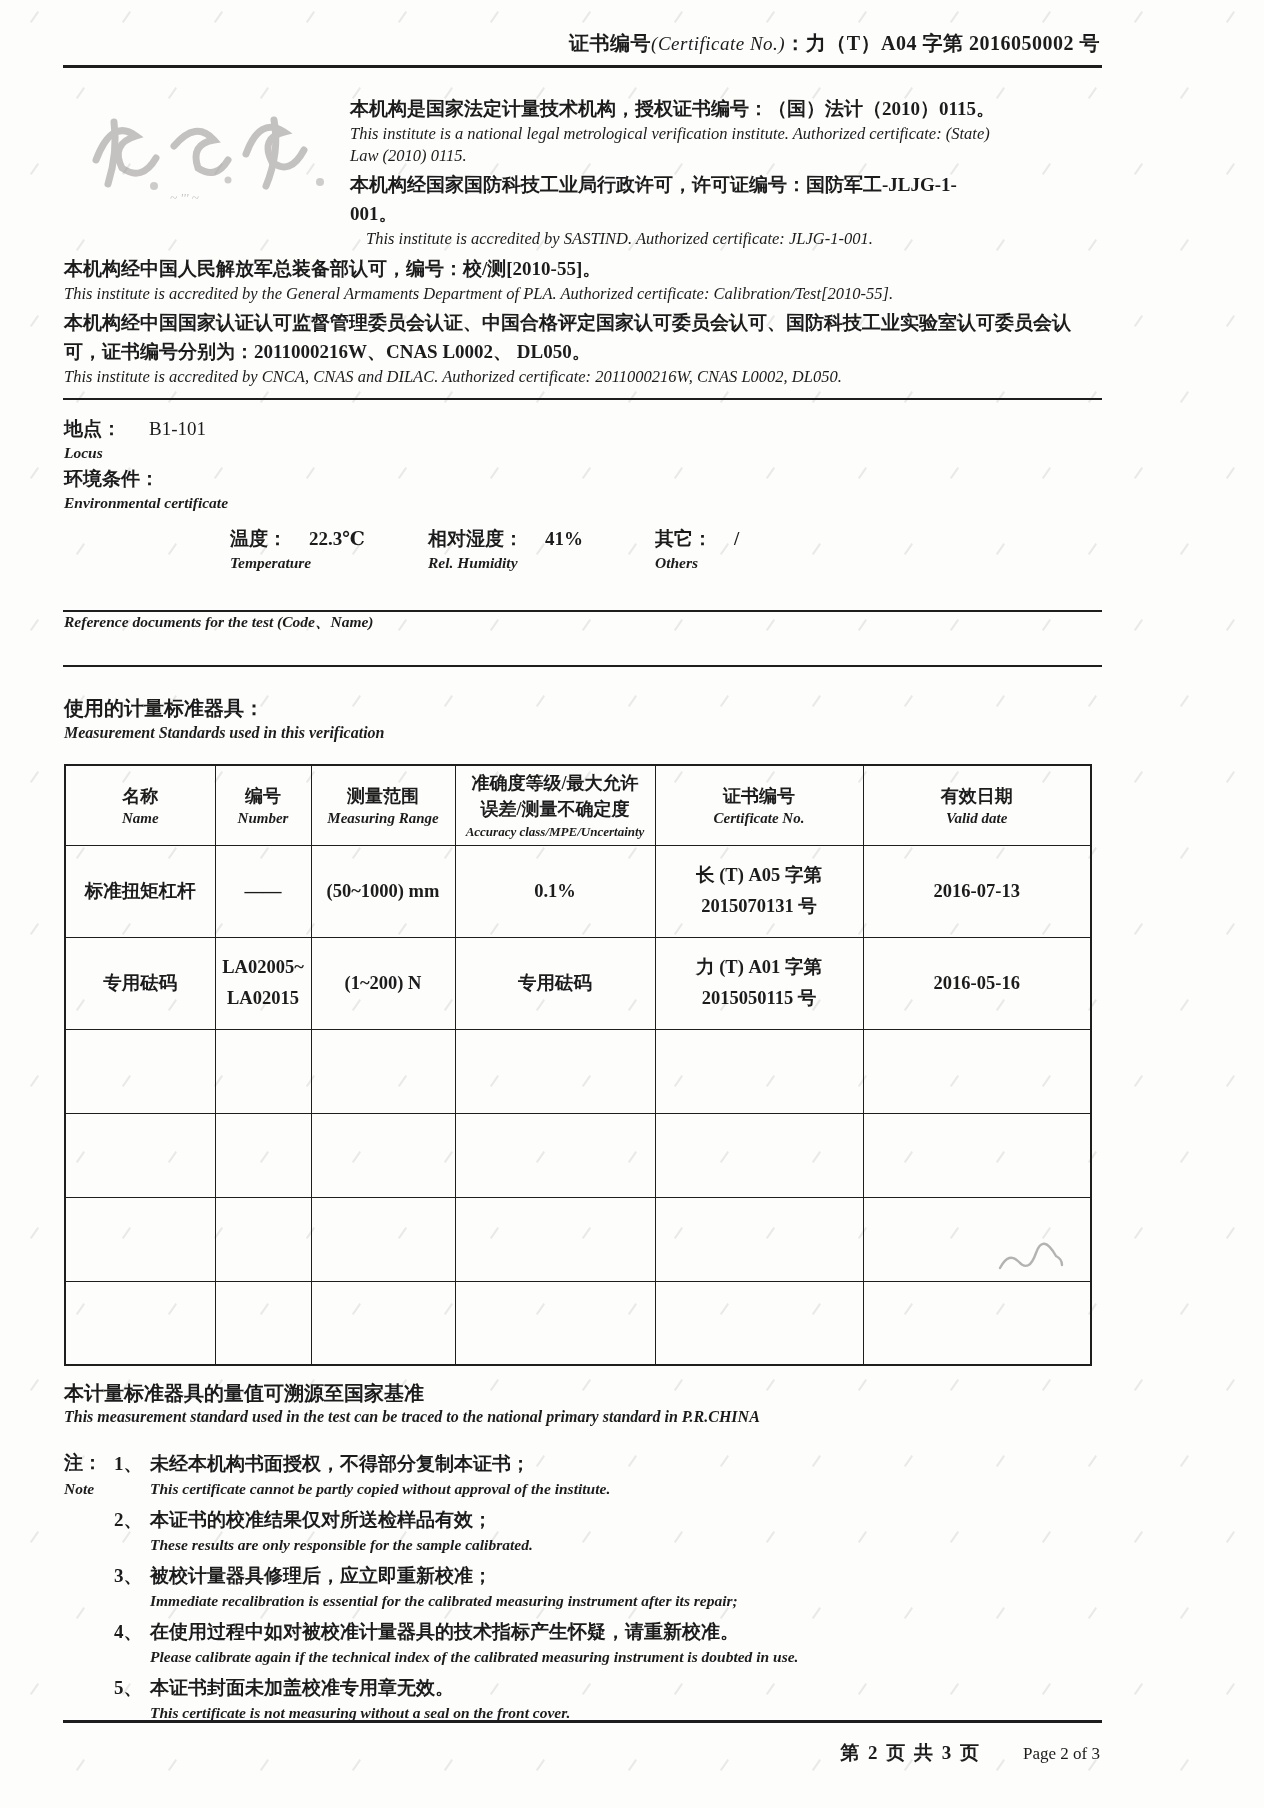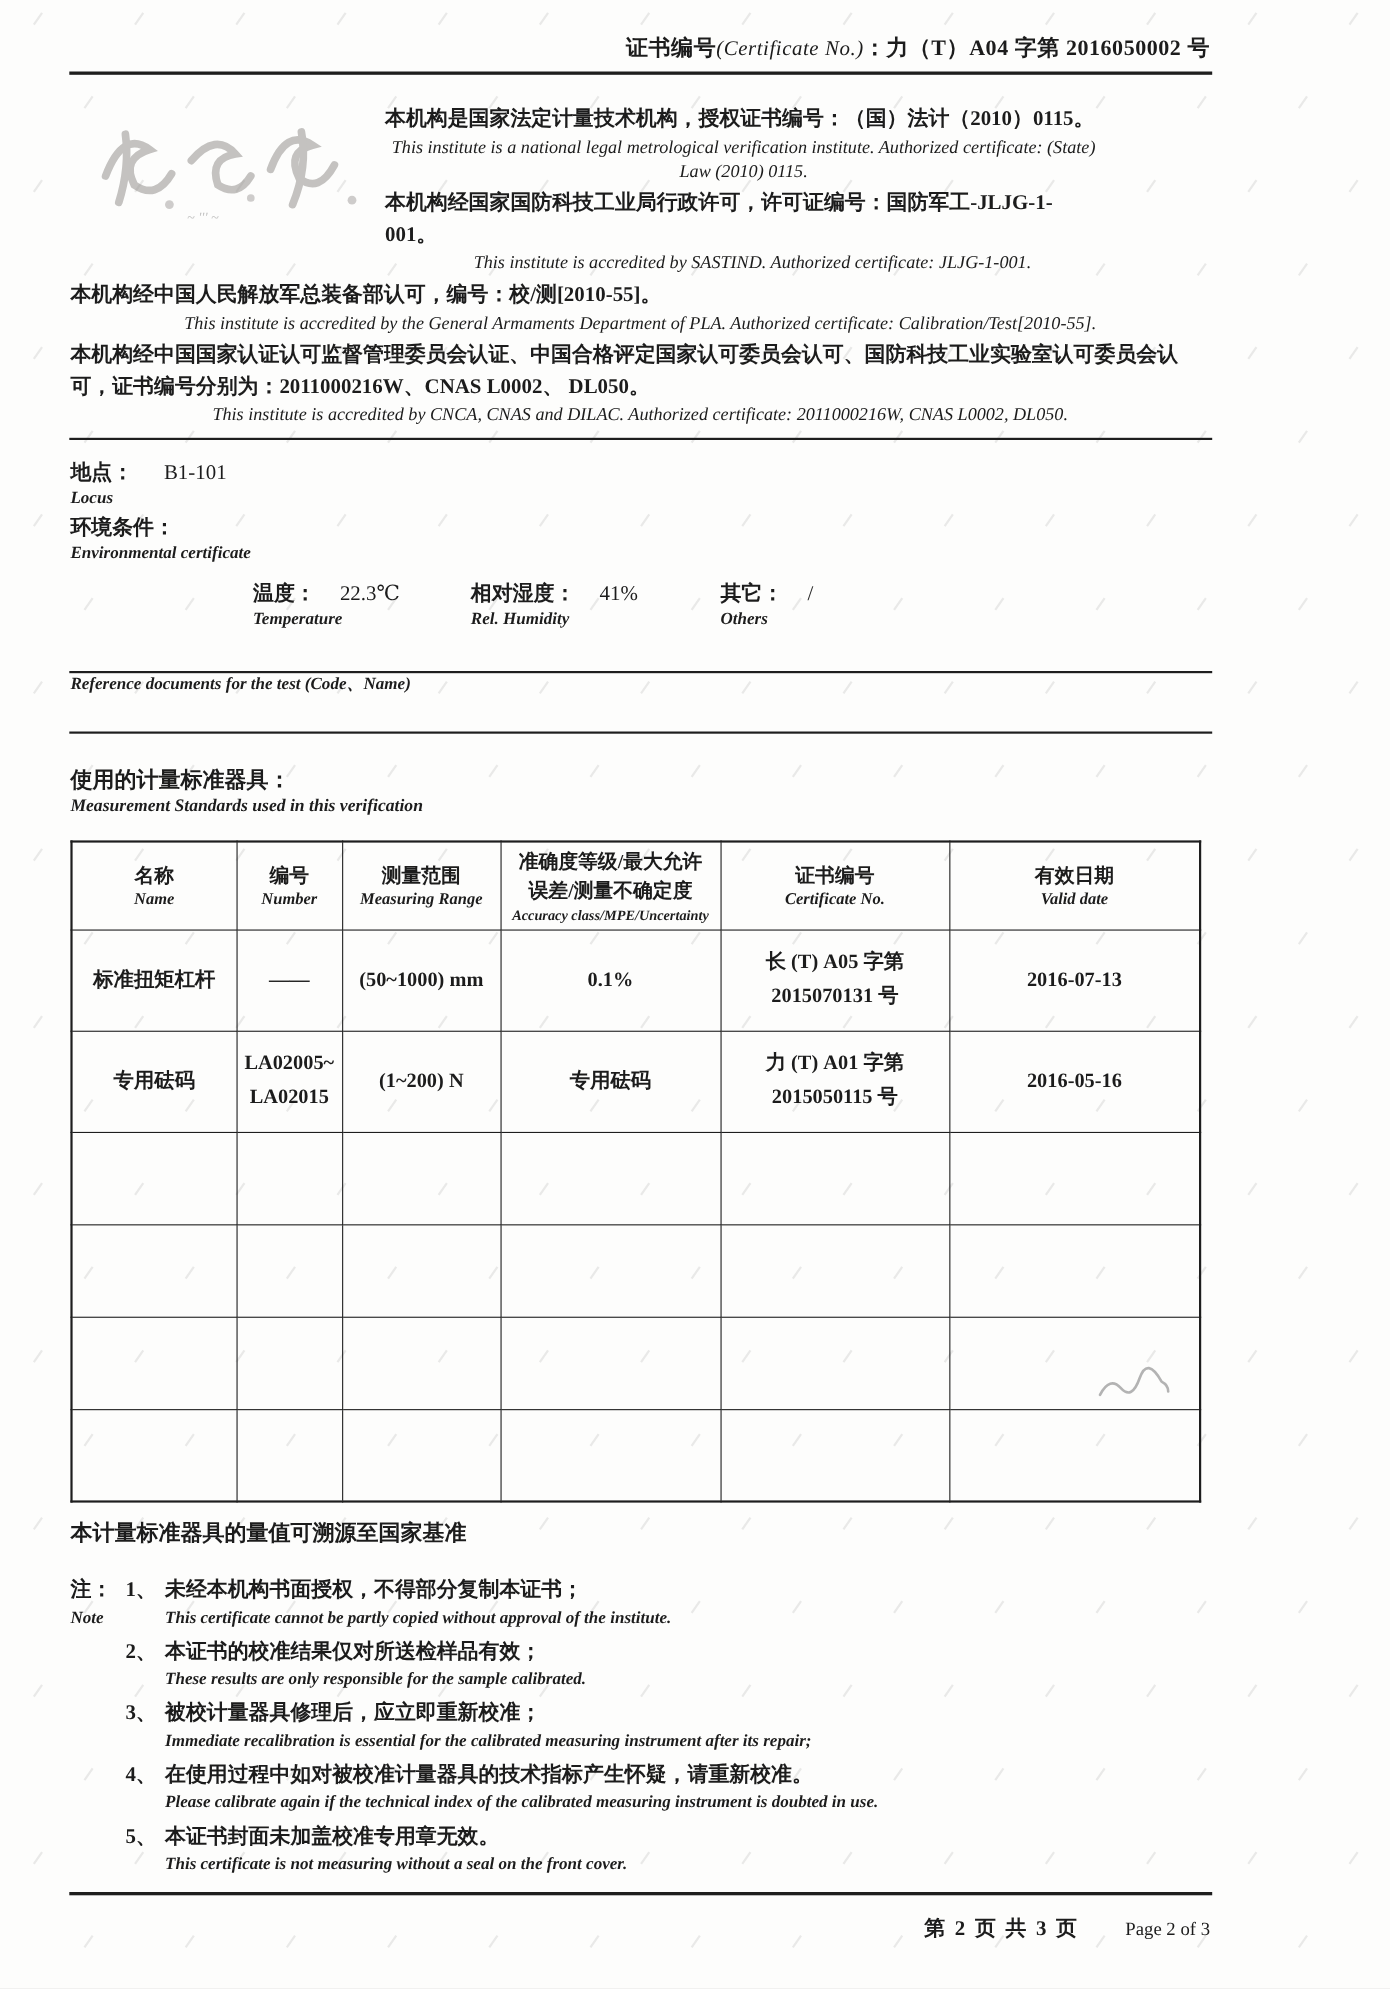--- a/index.html
+++ b/index.html
@@ -19,29 +19,29 @@
   
   .header-line { padding:30px 164px 0 64px; text-align:right; font-size:20px; letter-spacing:.5px; }
   .rule   { border:none; border-top:3px solid #1e1e1e; margin:8px 162px 0 63px; }
   .rule-thin { border:none; border-top:2px solid #1e1e1e; margin:0 162px 0 63px; }
   
   .accreditation { position:relative; margin-top:26px; }
   .logo-stamp { position:absolute; left:78px; top:8px; width:262px; height:104px; }
   .acc-indent { margin-left:350px; width:652px; }
   .acc-full   { margin:4px 164px 0 64px; }
   .acc-zh { font-size:19px; font-weight:bold; line-height:29px; margin:0; }
-  .acc-en { font-size:16.5px; font-style:italic; line-height:22px; margin:0 0 3px;text-align:center; }
+  .acc-en { font-size:16.5px; font-style:italic; line-height:22px; margin:0 0 3px; }
   
   .locus-row { margin:16px 164px 0 64px; font-size:19px; height:27px; }
   .locus-row .val { margin-left:28px; }
   .sub-en { margin:0 0 0 64px; line-height:19px; }
   .env-zh-row { margin:4px 0 0 64px; font-size:19px; height:27px; }
   .env-row { display:flex; margin:14px 0 0 230px; }
   .env-group .env-line { font-size:19px; height:28px; }
-  .env-group .val { margin-left:22px; font-weight:normal; }
+  .env-group .val { margin-left:22px; font-weight:bold; }
   .env-line .zh { font-weight:bold; }
   .g-temp { width:198px; } .g-hum { width:227px; }
   .r3 { margin-top:38px; } .r4 { margin-top:34px; }
   
   .ref-row { margin:22px 164px 0 64px; font-size:19px; height:28px; }
   .ref-row .val { margin-left:22px; font-weight:bold; }
   
   .std-title { margin:28px 164px 0 64px; font-size:20px; height:28px; }
   .std-table { margin:22px 164px 0 64px; width:1026px; border-collapse:collapse; table-layout:fixed; border:2.5px solid #1e1e1e; background:transparent; }
   .std-table th, .std-table td { border:1.5px solid #1e1e1e; text-align:center; vertical-align:middle; padding:2px 4px; }
@@ -559,20 +559,21 @@
             <td></td>
             <td></td>
             <td></td>
             <td></td>
             <td></td>
           </tr>
         </tbody>
     </table>
 
     <div class="trace-zh zh">本计量标准器具的量值可溯源至国家基准</div>
+    <div class="trace-en en-bi" style="font-size:16px">This measurement standard used in the test can be traced to the national primary standard in P.R.CHINA</div>
 
     <div class="notes">
       <div class="notes-label">
         <span class="zh">注：</span>
         <span class="en-bi">Note</span>
       </div>
       <div class="notes-list">
           <div class="note-item">
             <span class="note-no">1、</span>
             <div class="note-body">

